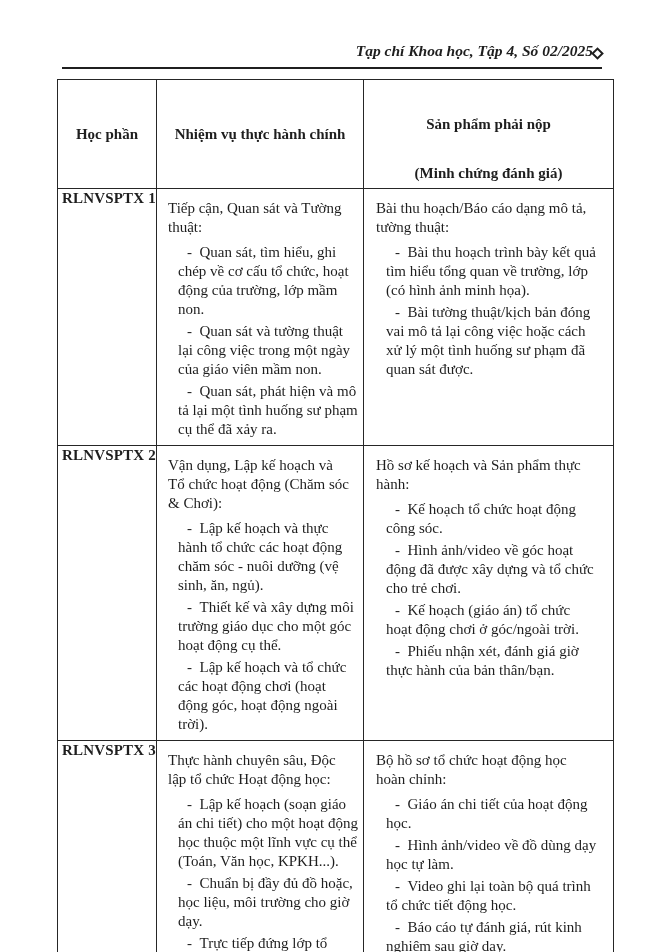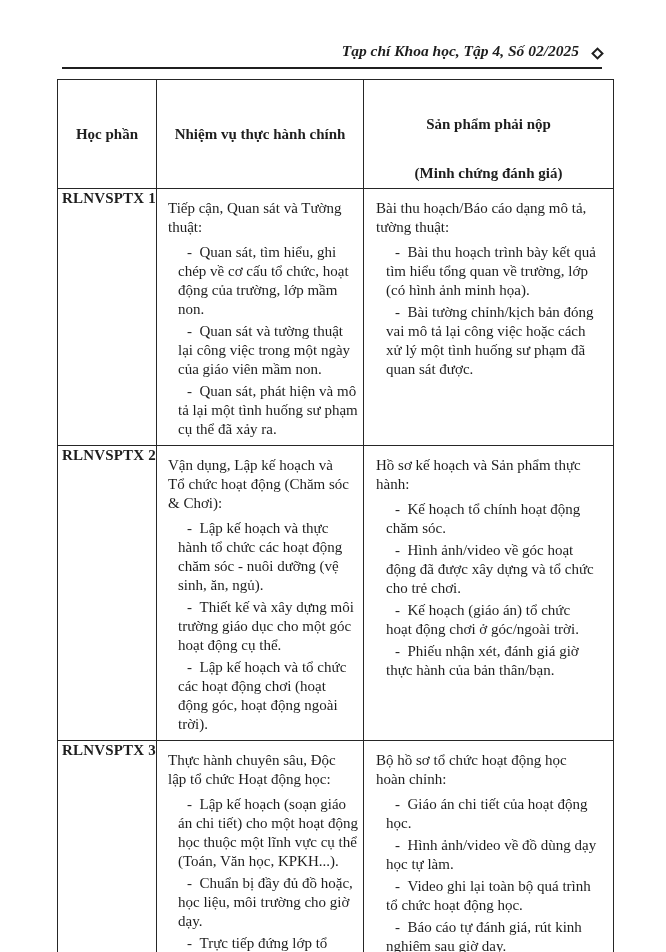--- a/index.html
+++ b/index.html
@@ -10,21 +10,20 @@
     color: #1e1e1e;
     position: relative;
     overflow: hidden;
   }
   .page { padding-top: 42px; }
 
   
   .running-head {
     margin: 0 64px 0 62px;
     display: flex; justify-content: flex-end; align-items: center;
-    gap: 14px;
     border-bottom: 2px solid #1f1f1f;
     padding-bottom: 7px;
   }
   .journal {
     font-weight: bold; font-style: italic;
     font-size: 15.5px;
   }
   .diamond {
     width: 9px; height: 9px;
     border: 2px solid #1f1f1f;
@@ -115,52 +114,52 @@
           <td class="course">RLNVSPTX 1</td>
           <td class="tasks">
             <p class="intro">Tiếp cận, Quan sát và Tường thuật:</p>
             <p class="bullet">Quan sát, tìm hiểu, ghi chép về cơ cấu tổ chức, hoạt động của trường, lớp mầm non.</p>
             <p class="bullet">Quan sát và tường thuật lại công việc trong một ngày của giáo viên mầm non.</p>
             <p class="bullet">Quan sát, phát hiện và mô tả lại một tình huống sư phạm cụ thể đã xảy ra.</p>
           </td>
           <td class="products">
             <p class="intro">Bài thu hoạch/Báo cáo dạng mô tả, tường thuật:</p>
             <p class="bullet">Bài thu hoạch trình bày kết quả tìm hiểu tổng quan về trường, lớp (có hình ảnh minh họa).</p>
-            <p class="bullet">Bài tường chỉnh/kịch bản đóng vai mô tả lại công việc hoặc cách xử lý một tình huống sư phạm đã quan sát được.</p>
+            <p class="bullet">Bài tường thuật/kịch bản đóng vai mô tả lại công việc hoặc cách xử lý một tình huống sư phạm đã quan sát được.</p>
           </td>
         </tr>
         <tr class="r2">
           <td class="course">RLNVSPTX 2</td>
           <td class="tasks">
             <p class="intro">Vận dụng, Lập kế hoạch và Tổ chức hoạt động (Chăm sóc &amp; Chơi):</p>
             <p class="bullet">Lập kế hoạch và thực hành tổ chức các hoạt động chăm sóc - nuôi dưỡng (vệ sinh, ăn, ngủ).</p>
             <p class="bullet">Thiết kế và xây dựng môi trường giáo dục cho một góc hoạt động cụ thể.</p>
             <p class="bullet">Lập kế hoạch và tổ chức các hoạt động chơi (hoạt động góc, hoạt động ngoài trời).</p>
           </td>
           <td class="products">
             <p class="intro">Hồ sơ kế hoạch và Sản phẩm thực hành:</p>
-            <p class="bullet">Kế hoạch tổ chính hoạt động chăm sóc.</p>
+            <p class="bullet">Kế hoạch tổ chức hoạt động công sóc.</p>
             <p class="bullet">Hình ảnh/video về góc hoạt động đã được xây dựng và tổ chức cho trẻ chơi.</p>
             <p class="bullet">Kế hoạch (giáo án) tổ chức hoạt động chơi ở góc/ngoài trời.</p>
             <p class="bullet">Phiếu nhận xét, đánh giá giờ thực hành của bản thân/bạn.</p>
           </td>
         </tr>
         <tr class="r3">
           <td class="course">RLNVSPTX 3</td>
           <td class="tasks">
             <p class="intro">Thực hành chuyên sâu, Độc lập tổ chức Hoạt động học:</p>
             <p class="bullet">Lập kế hoạch (soạn giáo án chi tiết) cho một hoạt động học thuộc một lĩnh vực cụ thể (Toán, Văn học, KPKH...).</p>
             <p class="bullet">Chuẩn bị đầy đủ đồ hoặc, học liệu, môi trường cho giờ dạy.</p>
             <p class="bullet">Trực tiếp đứng lớp tổ chức một hoạt động học hoàn chỉnh cho trẻ (Nhà trẻ hoặc Mẫu giáo).</p>
             <p class="bullet">Tự đánh giá và tham gia đánh giá, rút kinh nghiệm giờ dạy của bạn.</p>
           </td>
           <td class="products">
             <p class="intro">Bộ hồ sơ tổ chức hoạt động học hoàn chỉnh:</p>
             <p class="bullet">Giáo án chi tiết của hoạt động học.</p>
             <p class="bullet">Hình ảnh/video về đồ dùng dạy học tự làm.</p>
-            <p class="bullet">Video ghi lại toàn bộ quá trình tổ chức hoạt động học.</p>
+            <p class="bullet">Video ghi lại toàn bộ quá trình tổ chức tiết động học.</p>
             <p class="bullet">Báo cáo tự đánh giá, rút kinh nghiệm sau giờ dạy.</p>
           </td>
         </tr>
       </tbody>
   </table>
 
 </div>
 
 </body></html>

